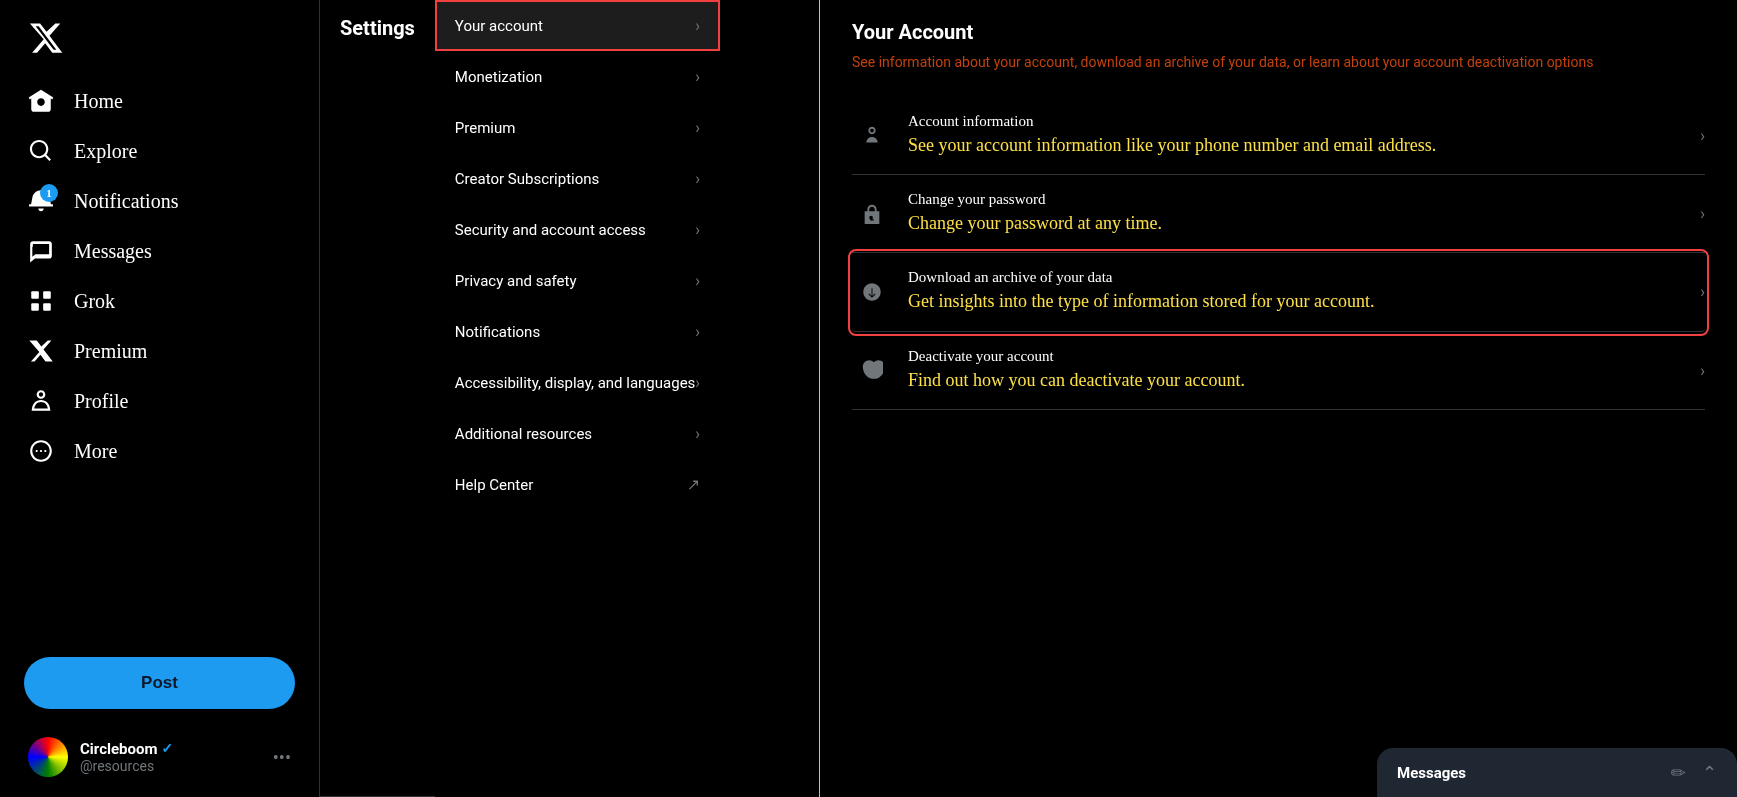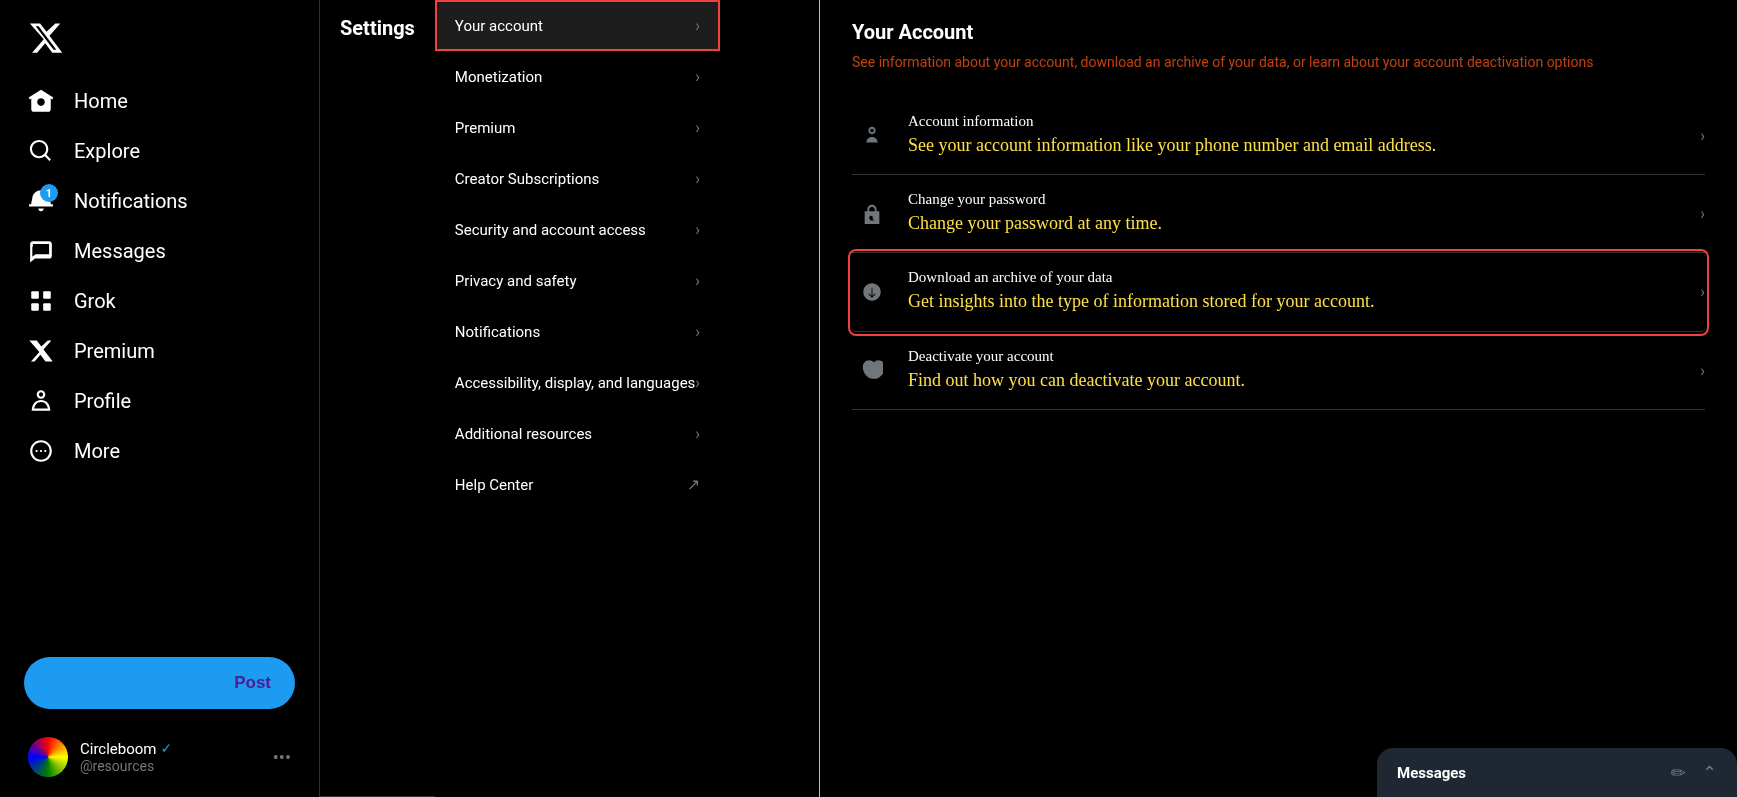--- a/index.html
+++ b/index.html
@@ -32,20 +32,21 @@
     .sidebar-logo svg {
       width: 36px;
       height: 36px;
       fill: #fff;
     }
 
     .sidebar-nav {
       display: flex;
       flex-direction: column;
       flex: 1;
+      font-family: Liberation Serif, serif;
     }
 
     .nav-item {
       display: flex;
       align-items: center;
       gap: 20px;
       padding: 12px 16px;
       border-radius: 9999px;
       cursor: pointer;
       transition: background 0.15s;
@@ -80,30 +81,30 @@
       min-width: 18px;
       height: 18px;
       display: flex;
       align-items: center;
       justify-content: center;
       font-weight: 700;
     }
 
     .post-btn {
       background: #1d9bf0;
-      color: #4c1d95;
+      color: #0f172a;
       border: none;
       border-radius: 9999px;
       padding: 16px 24px;
       font-size: 17px;
       font-weight: 700;
       cursor: pointer;
       margin: 16px 12px;
       width: calc(100% - 24px);
-      text-align: right;
+      text-align: center;
     }
 
     .sidebar-user {
       display: flex;
       align-items: center;
       gap: 12px;
       padding: 12px 16px;
       border-radius: 9999px;
       cursor: pointer;
       margin-top: auto;
@@ -116,21 +117,21 @@
       background: conic-gradient(red, yellow, green, blue, red);
       flex-shrink: 0;
     }
 
     .user-info {
       flex: 1;
     }
 
     .user-name {
       font-size: 15px;
-      font-weight: 400;
+      font-weight: 700;
       display: flex;
       align-items: flex-start;
       gap: 4px;
     }
 
     .verified-badge {
       color: #1d9bf0;
       font-size: 14px;
     }
 

